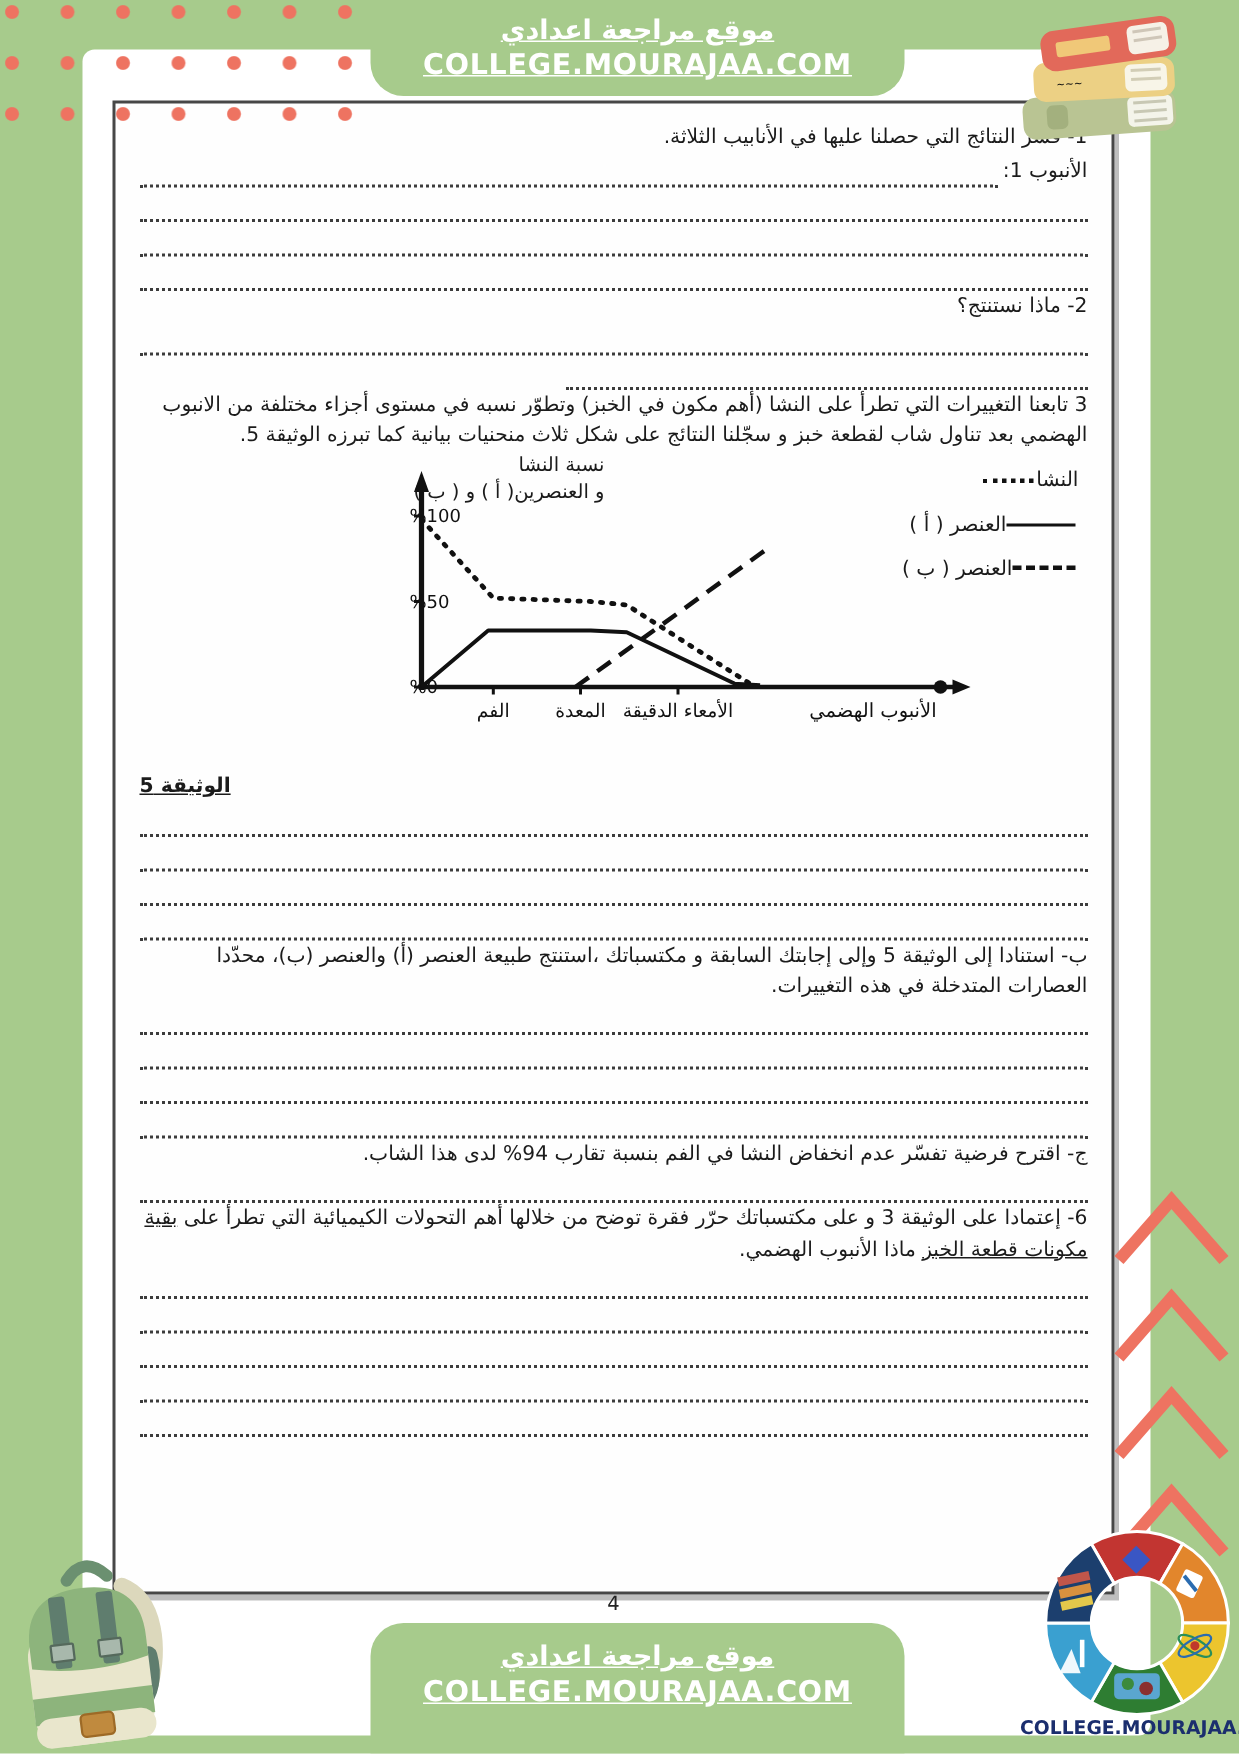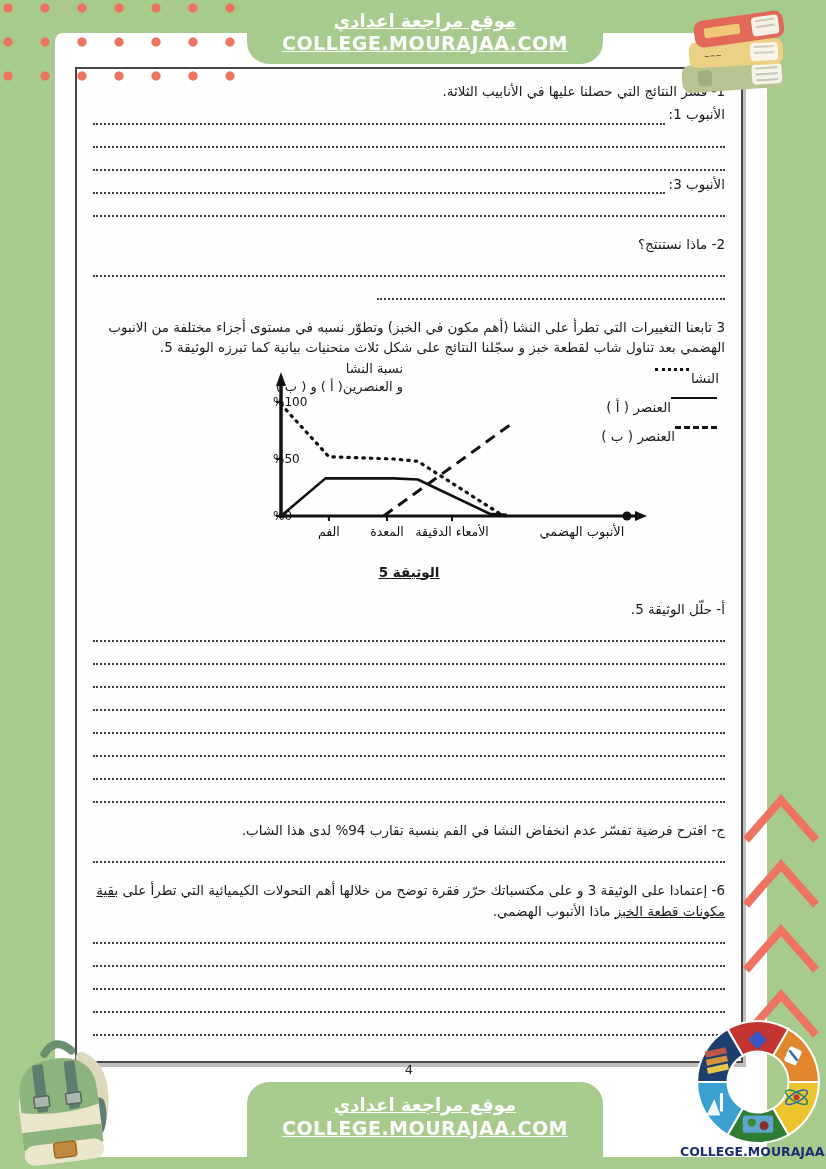--- a/index.html
+++ b/index.html
@@ -44,43 +44,43 @@
   }
   
   .paper{
     position:absolute;left:75px;top:67px;width:668px;height:996px;z-index:4;
     background:#fefefe;border:2px solid #474747;box-sizing:border-box;
     box-shadow:3px 4px 0 rgba(110,110,110,.45);
     padding:12px 16px;direction:rtl;text-align:right;
     color:#1b1b1b;font-size:13.5px;line-height:1.5;overflow:hidden;
   }
   .qline{margin:0 0 2px 0;}
-  .mt{margin-top:17px;}
+  .mt{margin-top:0;}
   .dotline{height:9px;border-bottom:2px dotted #3c3c3c;margin-top:12px;}
   .dotline.short{width:55%;}
   .tube-row{display:flex;align-items:flex-end;margin-top:3px;}
   .tube-row .lbl{white-space:nowrap;}
   .tube-row .fill{flex:1;border-bottom:2px dotted #3c3c3c;height:12px;margin-right:4px;}
   .u{text-decoration:underline;}
   
   .chart-wrap{position:relative;height:196px;margin-top:6px;}
   .chart-svg{position:absolute;left:140px;top:0;}
   svg text{font-family:"DejaVu Sans",sans-serif;fill:#111;}
   .ylabel{
     position:absolute;left:140px;top:-4px;width:170px;text-align:right;
     font-size:13px;line-height:1.4;direction:rtl;
   }
   .legend{position:absolute;right:6px;top:4px;width:190px;direction:rtl;}
-  .leg-row{display:flex;align-items:flex-start;justify-content:flex-start;margin-bottom:9px;}
+  .leg-row{display:flex;align-items:center;justify-content:flex-start;margin-bottom:9px;}
   .leg-swatch{display:inline-block;height:0;margin-right:2px;}
   .sw-dotted{width:34px;border-top:3px dotted #111;}
   .sw-solid{width:46px;border-top:2.5px solid #111;}
   .sw-dashed{width:42px;border-top:3px dashed #111;}
   .leg-label{font-size:13.5px;}
-  .caption{text-align:center;font-weight:bold;margin-top:2px;}
+  .caption{text-align:left;font-weight:bold;margin-top:12px;}
   .page-num{
     position:absolute;left:75px;top:1062px;width:668px;text-align:center;
     font-size:13px;color:#222;z-index:6;
   }
 </style>
 </head>
 <body>
 
 <div class="white-area"></div>
 
@@ -183,24 +183,20 @@
   <div class="qline">1- فسّر النتائج التي حصلنا عليها في الأنابيب الثلاثة.</div>
 
   <div class="tube-row">
     <span class="lbl">الأنبوب 1:</span>
     <span class="fill"></span>
   </div>
   <div class="dotline"></div>
 
   <div class="dotline"></div>
 
-  <div class="tube-row">
-    <span class="lbl">الأنبوب 3:</span>
-    <span class="fill"></span>
-  </div>
   <div class="dotline"></div>
 
   <div class="qline mt">2- ماذا نستنتج؟</div>
   <div class="dotline"></div>
   <div class="dotline short"></div>
 
   <div class="qline mt">3 تابعنا التغييرات التي تطرأ على النشا (أهم مكون في الخبز) وتطوّر نسبه في مستوى أجزاء مختلفة من الانبوب الهضمي بعد تناول شاب لقطعة خبز و سجّلنا النتائج على شكل ثلاث منحنيات بيانية كما تبرزه الوثيقة 5.</div>
 
   <div class="chart-wrap">
     <div class="ylabel">
@@ -241,26 +237,26 @@
       </div>
       <div class="leg-row">
         <span class="leg-swatch sw-dashed"></span>
         <span class="leg-label">العنصر ( ب )</span>
       </div>
     </div>
   </div>
 
   <div class="caption"><span class="u">الوثيقة 5</span></div>
 
-  <div class="qline mt">أ- حلّل الوثيقة 5.</div>
-  <div class="dotline"></div>
-  <div class="dotline"></div>
-  <div class="dotline"></div>
-  <div class="dotline"></div>
-
+  <div class="dotline"></div>
+  <div class="dotline"></div>
+  <div class="dotline"></div>
+  <div class="dotline"></div>
+
+  <div class="qline mt">ب- استنادا إلى الوثيقة 5 وإلى إجابتك السابقة و مكتسباتك ،استنتج طبيعة العنصر (أ) والعنصر (ب)، محدّدا العصارات المتدخلة في هذه التغييرات.</div>
   <div class="dotline"></div>
   <div class="dotline"></div>
   <div class="dotline"></div>
   <div class="dotline"></div>
 
   <div class="qline mt">ج- اقترح فرضية تفسّر عدم انخفاض النشا في الفم بنسبة تقارب 94% لدى هذا الشاب.</div>
   <div class="dotline"></div>
 
   <div class="qline mt">
     <span>6- إعتمادا على الوثيقة 3 و على مكتسباتك حرّر فقرة توضح من خلالها أهم التحولات الكيميائية التي تطرأ على </span><span class="u">بقية مكونات قطعة الخبز</span><span> ماذا الأنبوب الهضمي.</span>

